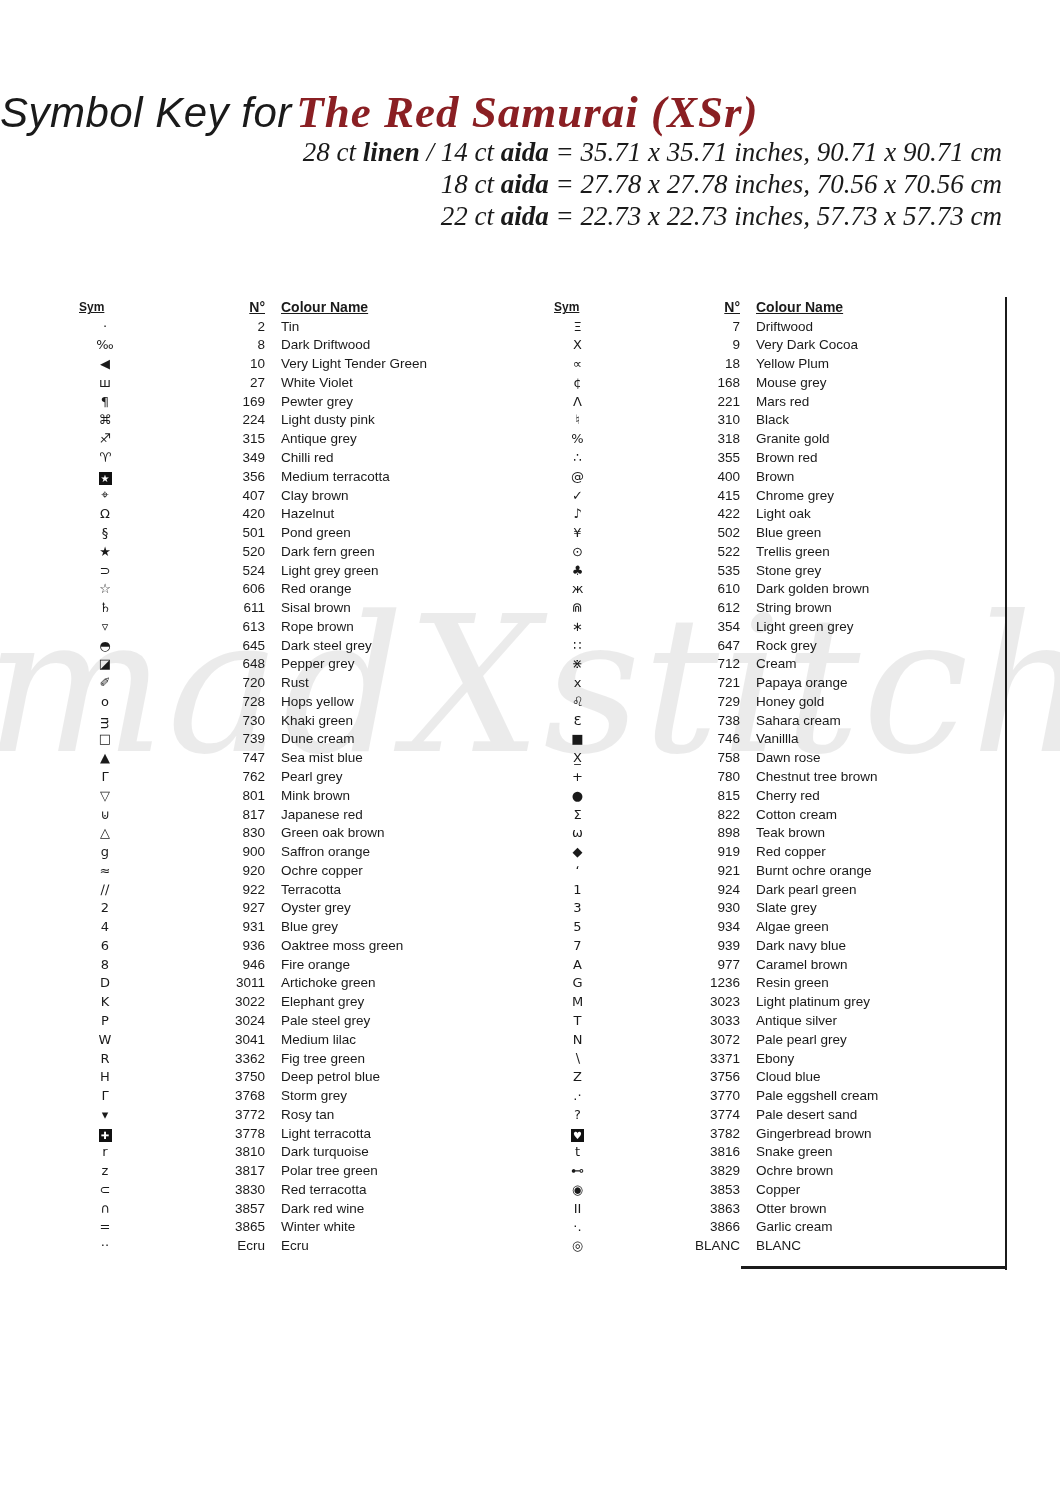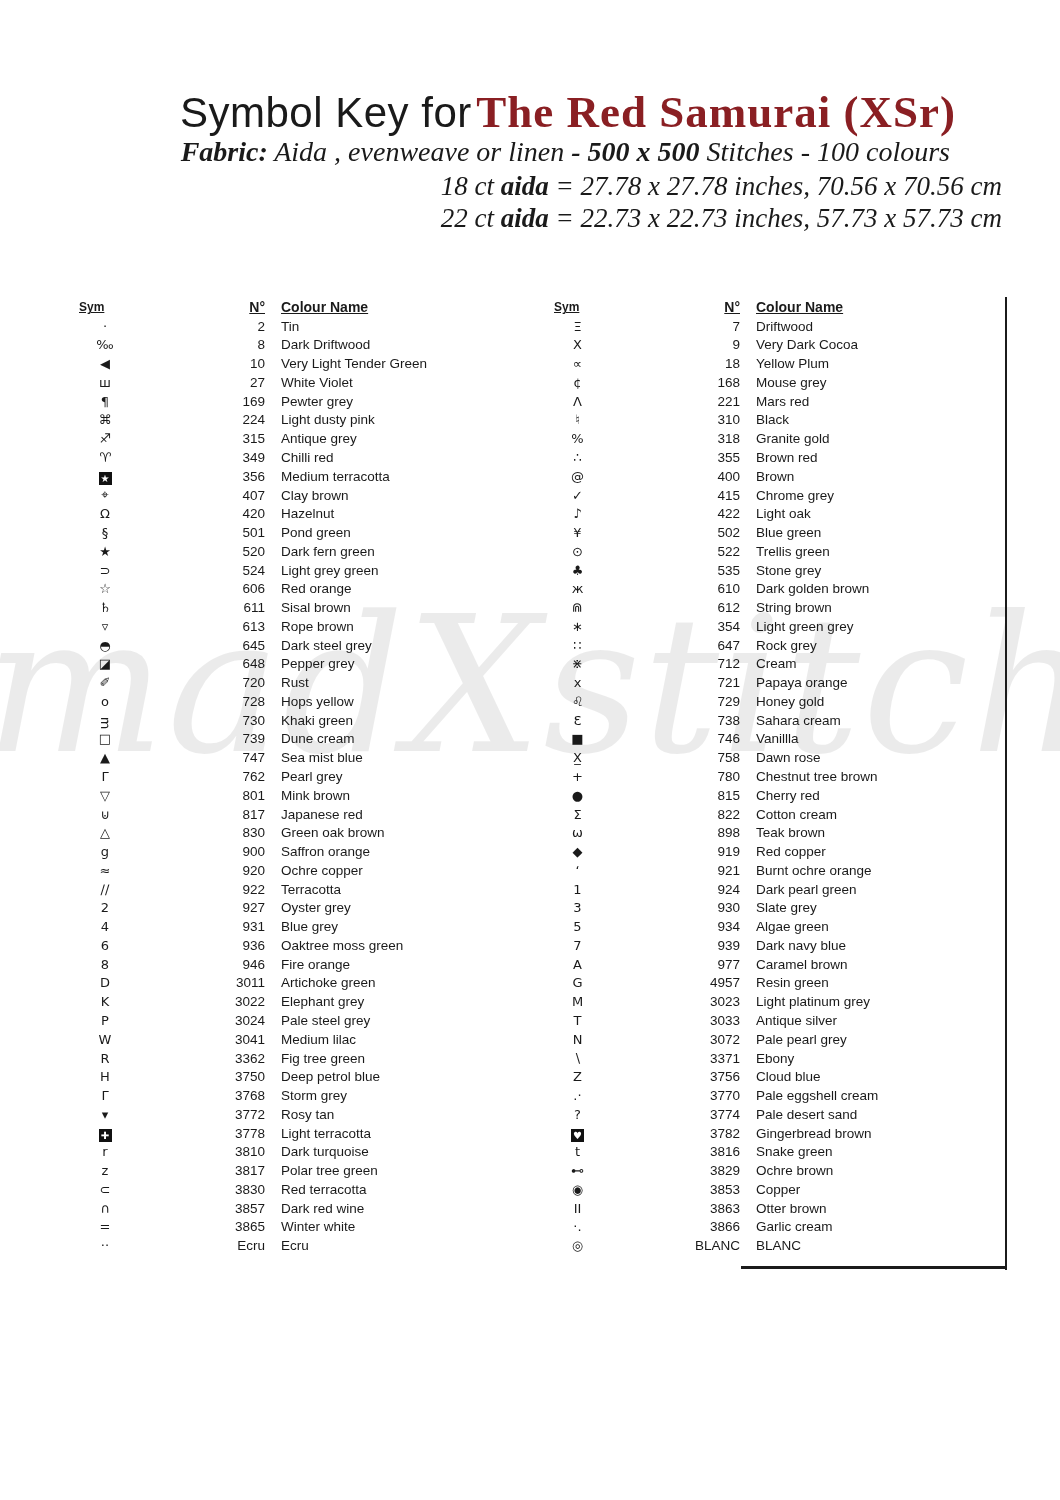--- a/index.html
+++ b/index.html
@@ -9,21 +9,21 @@
     font-family:"Liberation Sans", sans-serif;
   }
   .watermark {
     position:absolute; top:575px; left:-15px; width:1090px;
     font-family:"DejaVu Serif", serif; font-style:italic;
     font-size:190px; letter-spacing:2px; text-align:center;
     color:#000; opacity:0.075; z-index:0; white-space:nowrap;
   }
   .title-wrap {
     position:absolute; top:86px; left:0; width:956px;
-    text-align:right; white-space:nowrap; z-index:2;
+    text-align:left; white-space:nowrap; z-index:2;font-style:italic;
   }
   .title-prefix { font-size:42px; letter-spacing:0.5px; }
   .title-name {
     font-family:"Liberation Serif", serif; font-weight:bold;
     font-size:45px; letter-spacing:1px;
   }
   .fabric {
     position:absolute; top:136px; right:58px; z-index:2;
     text-align:right; white-space:nowrap;
     font-family:"Liberation Serif", serif; font-style:italic;
@@ -62,21 +62,21 @@
 <body>
 
 <div class="watermark">madXstitch</div>
 
 <div class="title-wrap">
   <span class="title-prefix">Symbol Key for</span>
   <span class="title-name" id="pattern-name" style="color: rgb(138, 31, 35);">The Red Samurai (XSr)</span>
 </div>
 
 <div class="fabric" id="fabric-info">
-    <div class="fabric-line first"><span class="b">Fabric:</span><span>  Aida , evenweave or  linen </span><span class="b">- 500 x 500</span><span> Stitches - 100 colours</span></div>
+    <div class="fabric-line"><span>28 ct </span><span class="b">linen</span><span> / 14 ct </span><span class="b">aida</span><span> = 35.71 x 35.71 inches, 90.71 x 90.71 cm</span></div>
     <div class="fabric-line"><span>18 ct </span><span class="b">aida</span><span>  = 27.78 x 27.78 inches, 70.56 x 70.56 cm</span></div>
     <div class="fabric-line"><span>22 ct </span><span class="b">aida</span><span> = 22.73 x 22.73 inches, 57.73 x 57.73 cm</span></div>
   </div>
 
 <div class="tgroup" id="left-group">
   <span class="hdr c-sym">Sym</span>
   <span class="hdr c-num">N°</span>
   <span class="hdr c-name">Colour Name</span>
 <div class="trow"><span class="c-sym">·</span><span class="c-num">2</span><span class="c-name">Tin</span></div>
     <div class="trow"><span class="c-sym">‰</span><span class="c-num">8</span><span class="c-name">Dark Driftwood</span></div>
@@ -162,21 +162,21 @@
     <div class="trow"><span class="c-sym">●</span><span class="c-num">815</span><span class="c-name">Cherry red</span></div>
     <div class="trow"><span class="c-sym">Σ</span><span class="c-num">822</span><span class="c-name">Cotton cream</span></div>
     <div class="trow"><span class="c-sym">ω</span><span class="c-num">898</span><span class="c-name">Teak brown</span></div>
     <div class="trow"><span class="c-sym">◆</span><span class="c-num">919</span><span class="c-name">Red copper</span></div>
     <div class="trow"><span class="c-sym">‘</span><span class="c-num">921</span><span class="c-name">Burnt ochre orange</span></div>
     <div class="trow"><span class="c-sym">1</span><span class="c-num">924</span><span class="c-name">Dark pearl green</span></div>
     <div class="trow"><span class="c-sym">3</span><span class="c-num">930</span><span class="c-name">Slate grey</span></div>
     <div class="trow"><span class="c-sym">5</span><span class="c-num">934</span><span class="c-name">Algae green</span></div>
     <div class="trow"><span class="c-sym">7</span><span class="c-num">939</span><span class="c-name">Dark navy blue</span></div>
     <div class="trow"><span class="c-sym">A</span><span class="c-num">977</span><span class="c-name">Caramel brown</span></div>
-    <div class="trow"><span class="c-sym">G</span><span class="c-num">4957</span><span class="c-name">Resin green</span></div>
+    <div class="trow"><span class="c-sym">G</span><span class="c-num">1236</span><span class="c-name">Resin green</span></div>
     <div class="trow"><span class="c-sym">M</span><span class="c-num">3023</span><span class="c-name">Light platinum grey</span></div>
     <div class="trow"><span class="c-sym">T</span><span class="c-num">3033</span><span class="c-name">Antique silver</span></div>
     <div class="trow"><span class="c-sym">N</span><span class="c-num">3072</span><span class="c-name">Pale pearl grey</span></div>
     <div class="trow"><span class="c-sym">∖</span><span class="c-num">3371</span><span class="c-name">Ebony</span></div>
     <div class="trow"><span class="c-sym">Z</span><span class="c-num">3756</span><span class="c-name">Cloud blue</span></div>
     <div class="trow"><span class="c-sym">.·</span><span class="c-num">3770</span><span class="c-name">Pale eggshell cream</span></div>
     <div class="trow"><span class="c-sym">?</span><span class="c-num">3774</span><span class="c-name">Pale desert sand</span></div>
     <div class="trow"><span class="c-sym"><span class="inv">♥</span></span><span class="c-num">3782</span><span class="c-name">Gingerbread brown</span></div>
     <div class="trow"><span class="c-sym">t</span><span class="c-num">3816</span><span class="c-name">Snake green</span></div>
     <div class="trow"><span class="c-sym">⊷</span><span class="c-num">3829</span><span class="c-name">Ochre brown</span></div>

